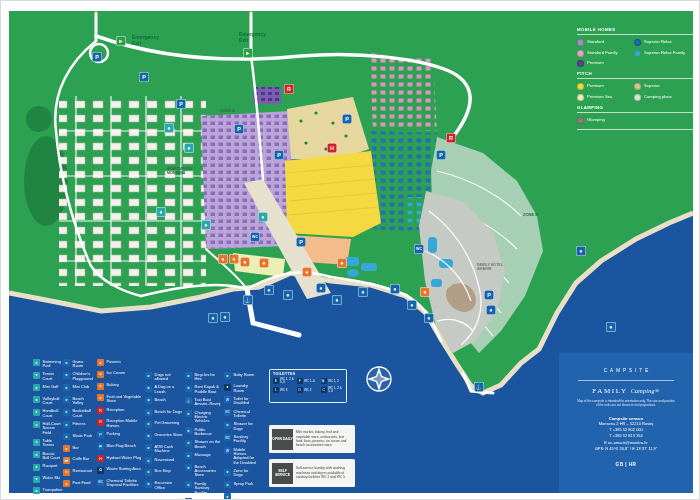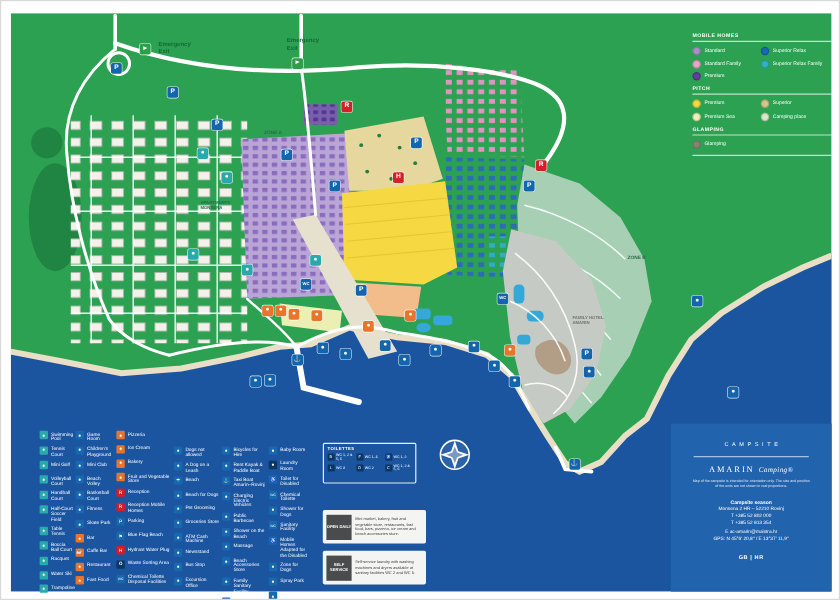--- a/index.html
+++ b/index.html
@@ -598,21 +598,21 @@
 </div>
 <div class="svc" style="top:458px;">
   <div class="svc-tag">SELF SERVICE</div>
   <div class="svc-txt">Self-service laundry with washing machines and dryers available at sanitary facilities WC 2 and WC 5.</div>
 </div>
 
 <div id="brand">
   <div class="b-sub">CAMPSITE</div>
   <div class="b-rule"></div>
   <div class="b-logo">
-    <span>AMARIN</span>
+    <span>FAMILY</span>
     <em>Camping®</em>
   </div>
   <div class="b-disc">Map of the campsite is intended for orientation only. The size and position of the units are not shown in real proportions.</div>
   <div class="b-season">Campsite season</div>
   <div class="b-line">Monsena 2 HR – 52210 Rovinj</div>
   <div class="b-line">T +385 52 802 000</div>
   <div class="b-line">T +385 52 813 354</div>
   <div class="b-line">E ac-amarin@maistra.hr</div>
   <div class="b-line">GPS: N 45°6' 20,8'' / E 13°37' 11,9''</div>
   <div class="b-lang">GB | HR</div>

